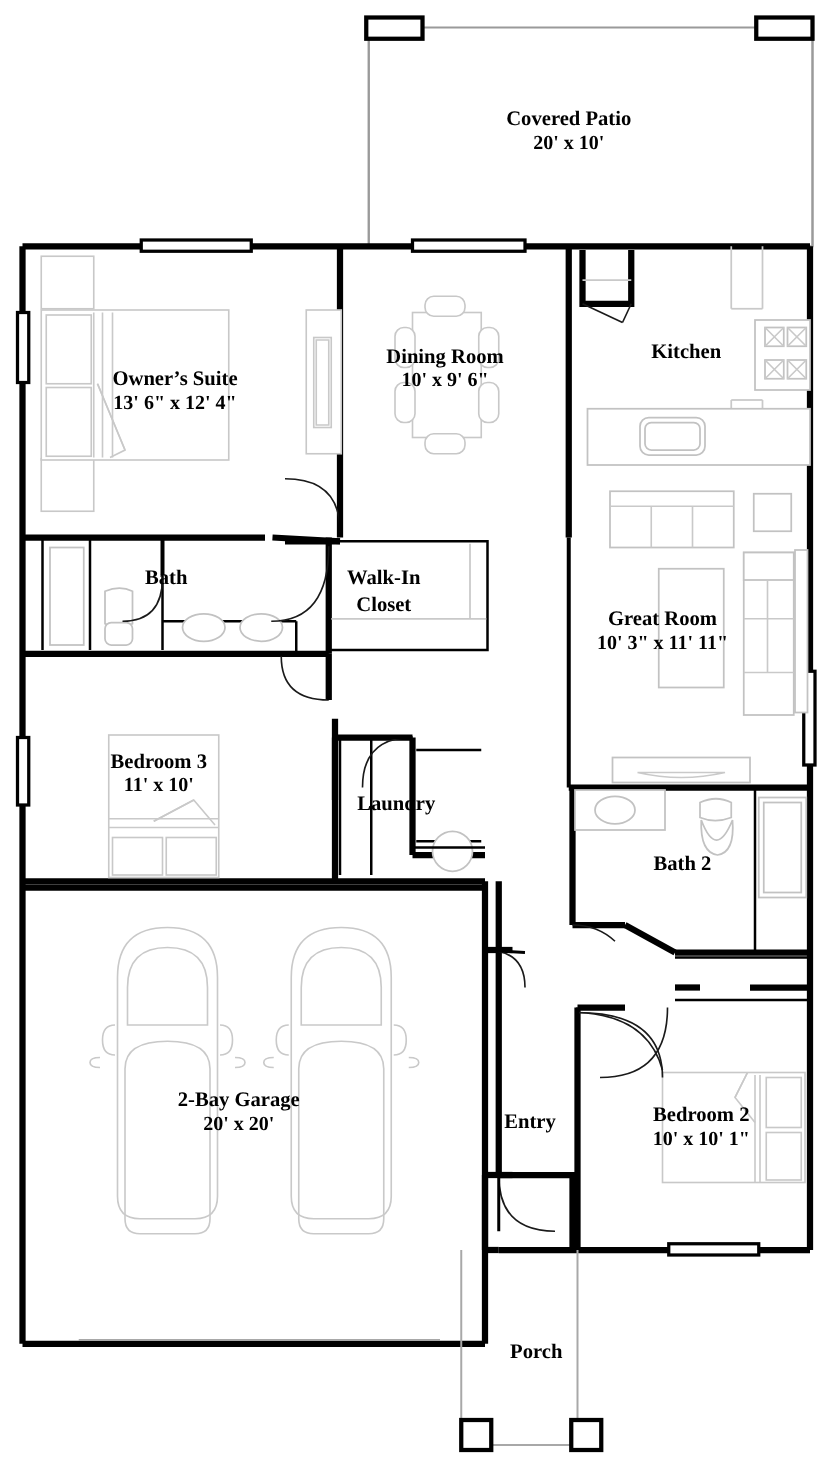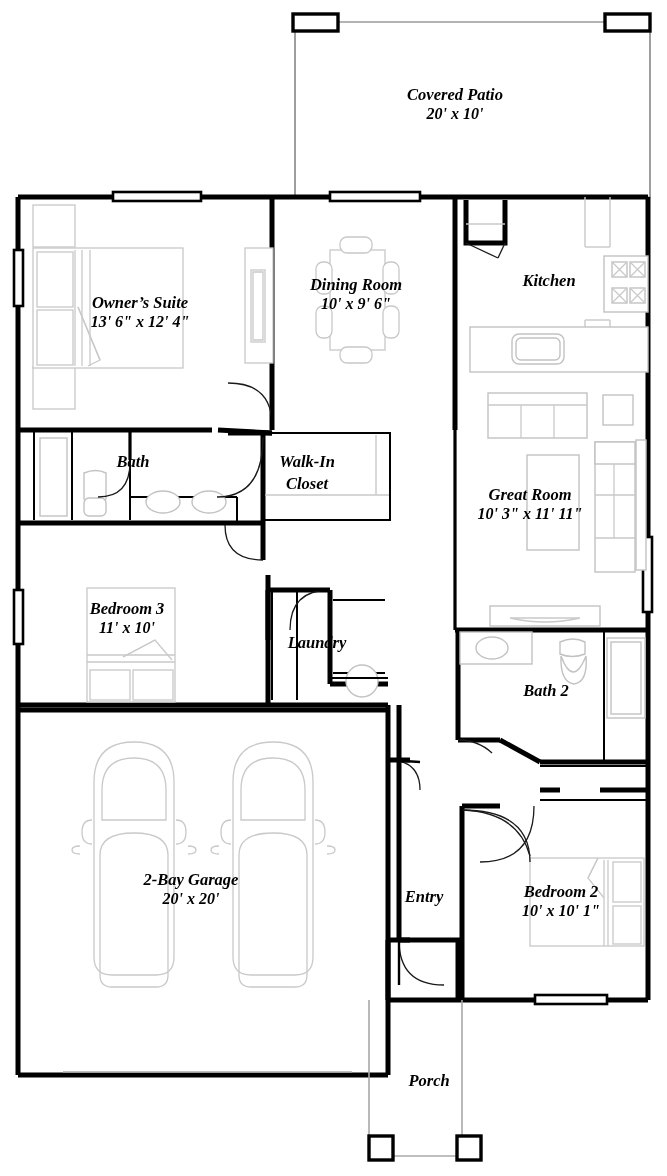--- a/index.html
+++ b/index.html
@@ -8,21 +8,20 @@
     font-family:"Liberation Serif", serif;
     width:667px; height:1176px;
     overflow:hidden;
     position:relative;
   }
   #plan-root{
     position:relative;
     width:667px;
     height:1176px;
     background:#ffffff;
-    font-style:italic;
   }
   svg#floorplan{
     position:absolute;
     left:0; top:0;
     width:667px; height:1176px;
     display:block;
   }
   
   .wall-thick{ stroke:#000000; stroke-width:5; fill:none; stroke-linecap:butt; }
   .wall-med  { stroke:#000000; stroke-width:3.2; fill:none; stroke-linecap:butt; }

